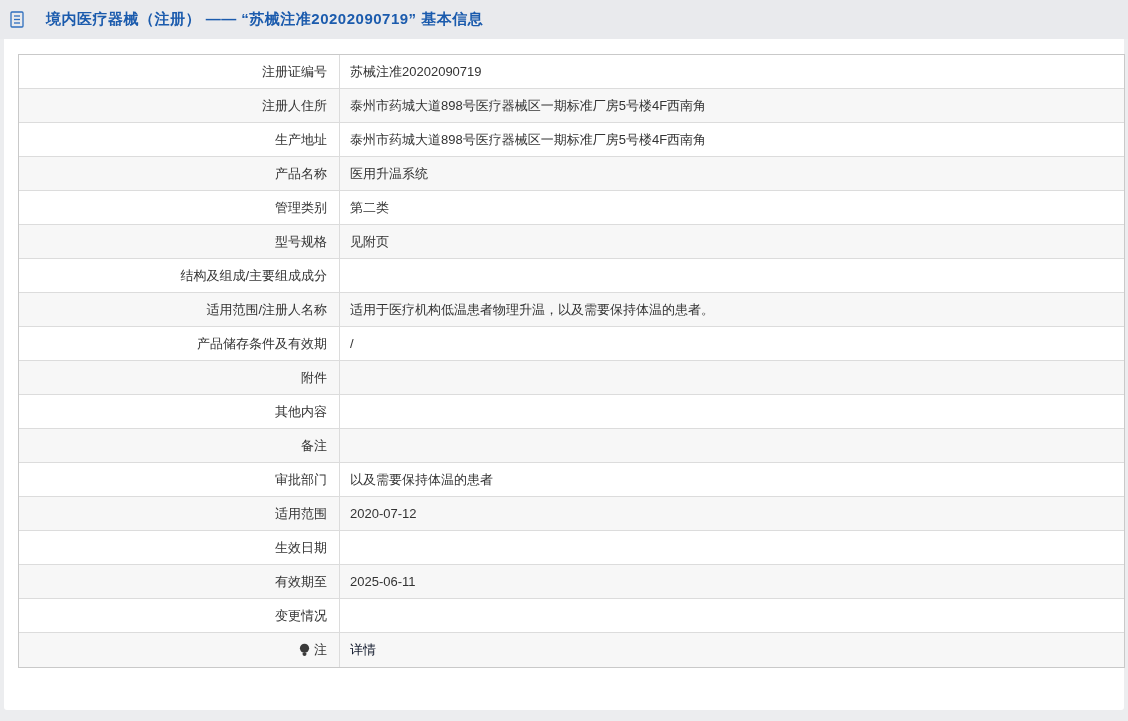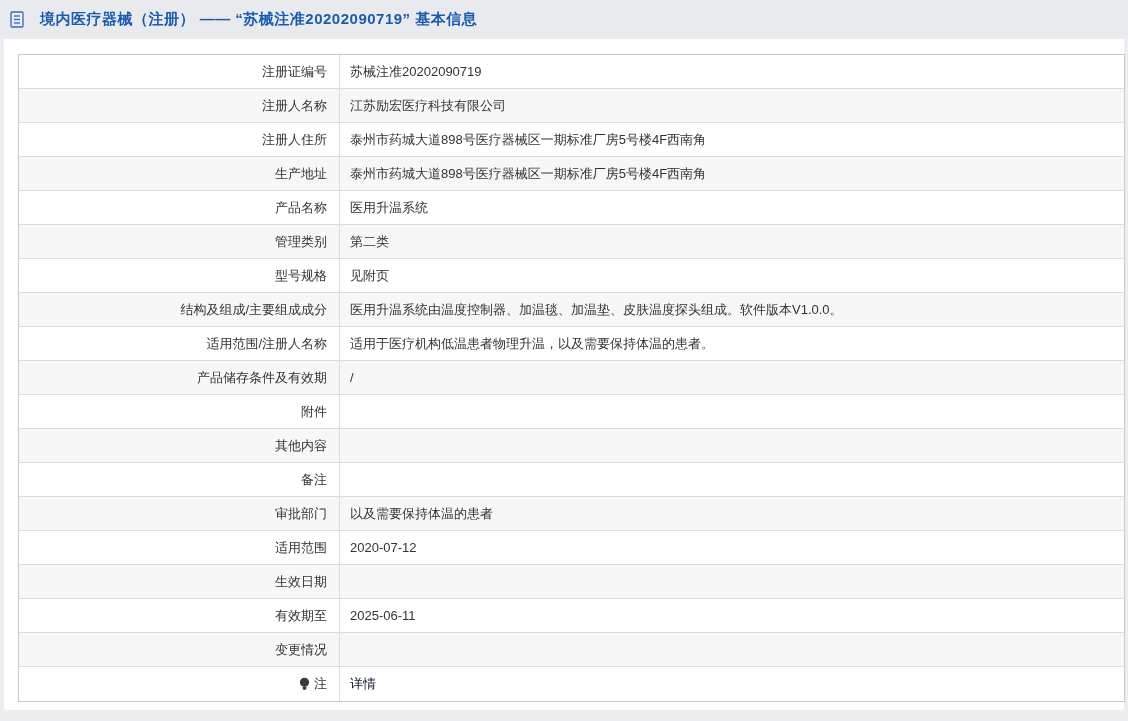--- a/index.html
+++ b/index.html
@@ -12,21 +12,21 @@
   }
   .topbar {
     position: absolute; left: 0; top: 0; width: 1128px; height: 39px;
     background: #e9eaed;
     display: flex; align-items: center;
     padding-left: 10px;
   }
   .doc-icon { flex: 0 0 auto; display: block; }
   .page-title {
     color: #1b5bad; font-size: 15px; font-weight: bold;
-    margin-left: 16px; letter-spacing: 0.5px; white-space: nowrap;
+    margin-left: 22px; letter-spacing: 0.5px; white-space: nowrap;
   }
   .card {
     position: absolute; left: 4px; top: 39px; width: 1120px; height: 671px;
     background: #ffffff; border-radius: 0 0 3px 3px;
   }
   .info-table {
     position: absolute; left: 14px; top: 15px; width: 1107px;
     border: 1px solid #c9c9c9;
     background: #fff;
   }
@@ -64,26 +64,20 @@
 <div class="card">
   <div class="info-table" id="info-table">
       <div class="row">
         <div class="cell-label">
           <span>注册证编号</span>
         </div>
         <div class="cell-value">苏械注准20202090719</div>
       </div>
       <div class="row">
         <div class="cell-label">
-          <span>注册人名称</span>
-        </div>
-        <div class="cell-value">江苏励宏医疗科技有限公司</div>
-      </div>
-      <div class="row">
-        <div class="cell-label">
           <span>注册人住所</span>
         </div>
         <div class="cell-value">泰州市药城大道898号医疗器械区一期标准厂房5号楼4F西南角</div>
       </div>
       <div class="row">
         <div class="cell-label">
           <span>生产地址</span>
         </div>
         <div class="cell-value">泰州市药城大道898号医疗器械区一期标准厂房5号楼4F西南角</div>
       </div>
@@ -102,21 +96,20 @@
       <div class="row">
         <div class="cell-label">
           <span>型号规格</span>
         </div>
         <div class="cell-value">见附页</div>
       </div>
       <div class="row">
         <div class="cell-label">
           <span>结构及组成/主要组成成分</span>
         </div>
-        <div class="cell-value">医用升温系统由温度控制器、加温毯、加温垫、皮肤温度探头组成。软件版本V1.0.0。</div>
       </div>
       <div class="row">
         <div class="cell-label">
           <span>适用范围/注册人名称</span>
         </div>
         <div class="cell-value">适用于医疗机构低温患者物理升温，以及需要保持体温的患者。</div>
       </div>
       <div class="row">
         <div class="cell-label">
           <span>产品储存条件及有效期</span>

